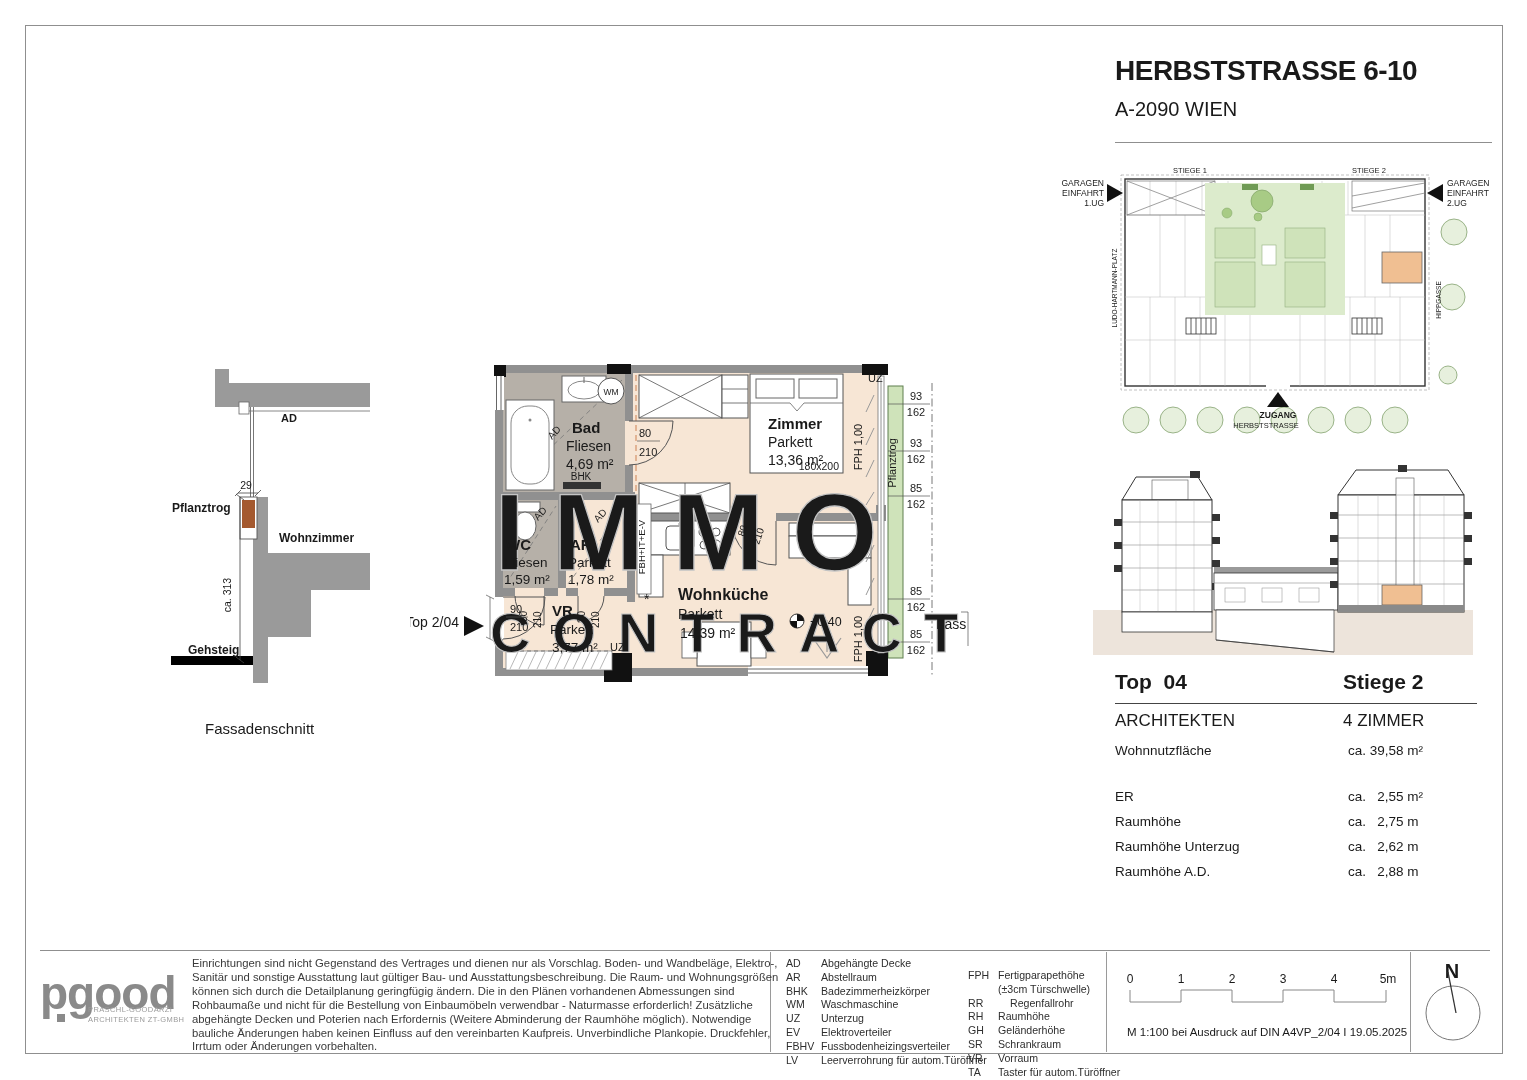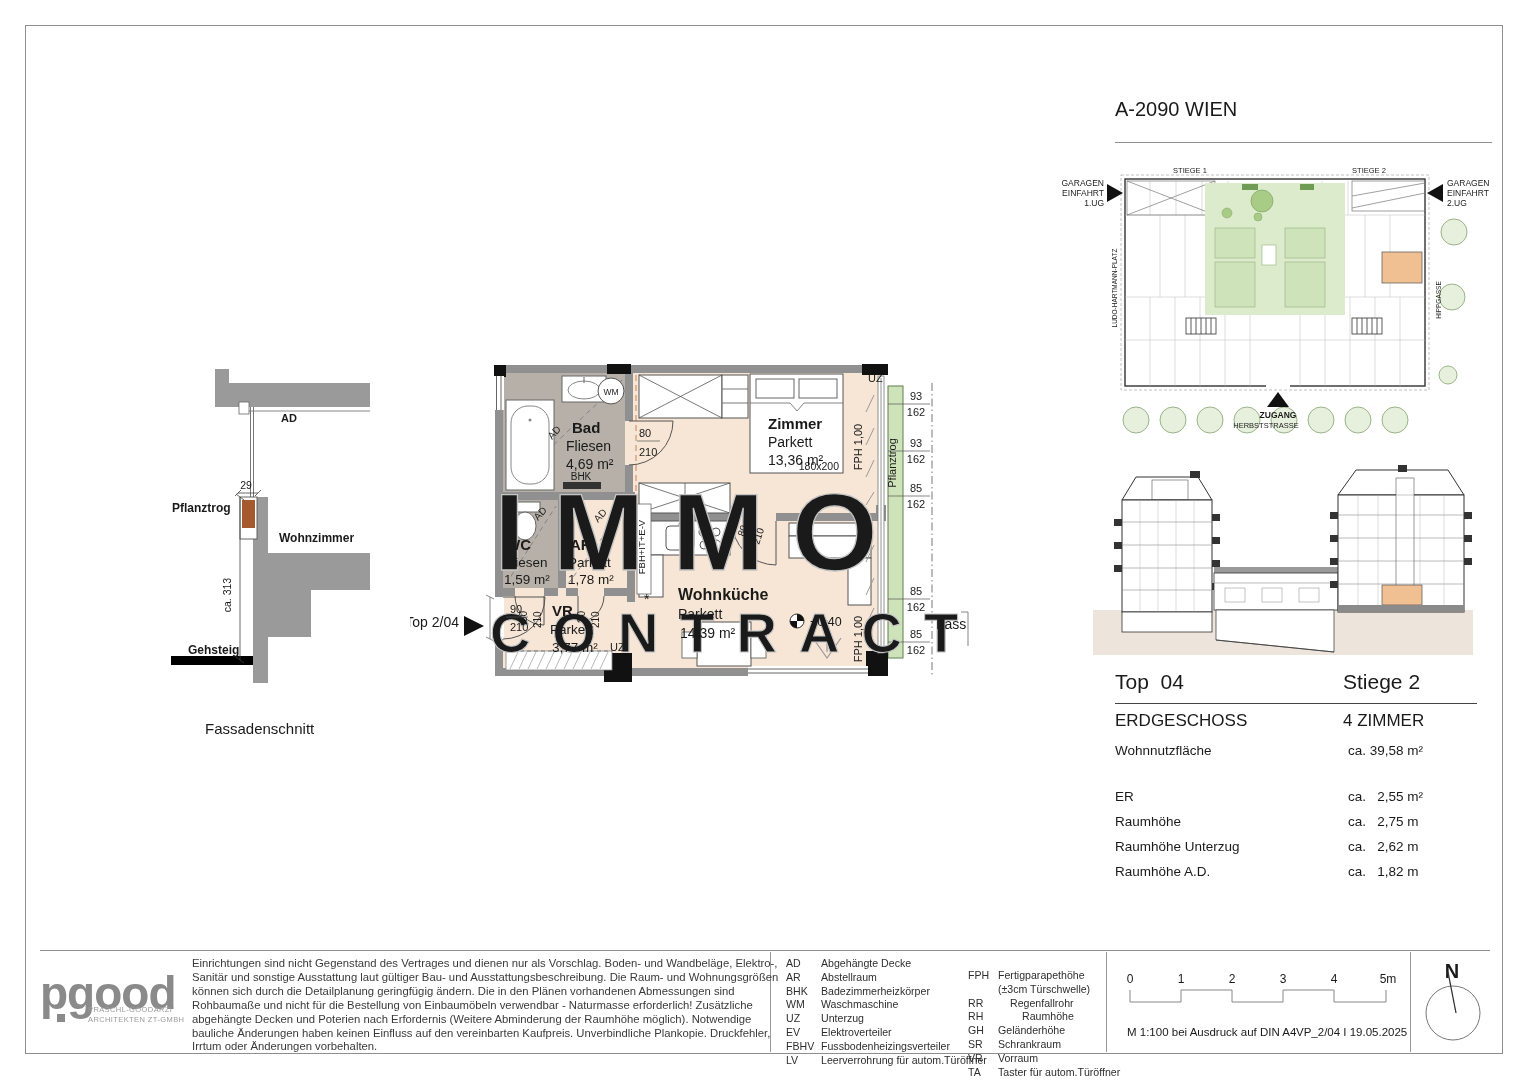--- a/index.html
+++ b/index.html
@@ -9,39 +9,40 @@
   .frame{left:25px;top:25px;width:1476px;height:1027px;border:1px solid #8f8f8f;}
   .hline{background:#8f8f8f;height:1px;}
   .vline{background:#9a9a9a;width:1px;}
   .pre{white-space:pre;}
   
   .title{left:1115px;top:55px;font-size:28px;font-weight:bold;letter-spacing:-0.5px;}
   .subtitle{left:1115px;top:98px;font-size:20px;}
   
   .info-lbl{font-size:13.5px;}
   .info-val{font-size:13.5px;white-space:pre;}
-  .info-h1{font-size:21px;font-weight:normal;}
+  .info-h1{font-size:21px;font-weight:bold;}
   .info-h2{font-size:17px;}
   
   .disclaimer{left:177px;top:957px;width:592px;font-size:11.3px;line-height:13.9px;color:#3a3a3a;margin-left:15px;}
   .logo-name{left:40px;top:970px;font-size:46px;font-weight:bold;color:#8a8a8a;letter-spacing:-1px;line-height:1;}
   .logo-dot{left:57px;top:1014px;width:8px;height:8px;background:#8a8a8a;}
   .logo-sub{font-size:7.5px;color:#9b9b9b;letter-spacing:0.4px;}
   .legend{font-size:10.6px;color:#2e2e2e;}
   .lg-row{line-height:13.8px;white-space:nowrap;}
   .lg-abbr{display:inline-block;width:35px;}
   svg text{font-family:"Liberation Sans",sans-serif;fill:#1a1a1a;}
   svg .tb{font-weight:bold;}
 </style>
 </head>
 <body>
 
 <div class="page">
   <div class="abs frame"></div>
 
+  <div class="abs title">HERBSTSTRASSE 6-10</div>
   <div class="abs subtitle">A-2090 WIEN</div>
   <div class="abs hline" style="left:1115px;top:142px;width:377px;"></div>
 
   <svg class="abs" style="left:1060px;top:155px;" width="465" height="290" viewBox="1060 155 465 290">
     <rect x="1121" y="175" width="308" height="215" fill="none" stroke="#999" stroke-width="0.6" stroke-dasharray="3,2"></rect>
     <rect x="1125" y="179" width="300" height="207" fill="#ffffff" stroke="#333" stroke-width="1.4"></rect>
     <g stroke="#bbb" stroke-width="0.5">
       <line x1="1125" y1="215" x2="1425" y2="215"></line>
         <line x1="1125" y1="297" x2="1425" y2="297"></line>
       <line x1="1125" y1="340" x2="1425" y2="340"></line>
@@ -216,32 +217,32 @@
           <rect x="1464" y="535" width="8" height="7"></rect>
           <rect x="1464" y="558" width="8" height="7"></rect>
       </g>
     </g>
   </svg>
 
   <div class="abs" style="left:1115px;top:665px;width:362px;height:230px;">
     <div class="abs info-h1 pre" style="left:0;top:5px;">Top  04</div>
     <div class="abs info-h1" style="left:228px;top:5px;">Stiege 2</div>
     <div class="abs" style="left:0;top:38px;width:362px;height:0;border-top:1.5px solid #444;"></div>
-    <div class="abs info-h2" style="left:0;top:46px;">ERDGESCHOSS</div>
+    <div class="abs info-h2" style="left:0;top:46px;">ARCHITEKTEN</div>
     <div class="abs info-h2" style="left:228px;top:46px;">4 ZIMMER</div>
     <div class="abs info-lbl" style="left:0;top:78px;">Wohnnutzfläche</div>
     <div class="abs info-val" style="left:233px;top:78px;">ca. 39,58 m²</div>
     <div class="abs info-lbl" style="left:0;top:124px;">ER</div>
     <div class="abs info-val" style="left:233px;top:124px;">ca.   2,55 m²</div>
     <div class="abs info-lbl" style="left:0;top:149px;">Raumhöhe</div>
     <div class="abs info-val" style="left:233px;top:149px;">ca.   2,75 m</div>
     <div class="abs info-lbl" style="left:0;top:174px;">Raumhöhe Unterzug</div>
     <div class="abs info-val" style="left:233px;top:174px;">ca.   2,62 m</div>
     <div class="abs info-lbl" style="left:0;top:199px;">Raumhöhe A.D.</div>
-    <div class="abs info-val" style="left:233px;top:199px;">ca.   1,82 m</div>
+    <div class="abs info-val" style="left:233px;top:199px;">ca.   2,88 m</div>
   </div>
 
   <svg class="abs" style="left:150px;top:355px;" width="270" height="385" viewBox="150 355 270 385">
     <g fill="#9a9a9a">
       <rect x="215" y="369" width="14" height="38"></rect>
       <rect x="229" y="383" width="141" height="24"></rect>
       <rect x="253" y="497" width="15" height="186"></rect>
       <rect x="268" y="553" width="102" height="37"></rect>
       <rect x="268" y="590" width="43" height="47"></rect>
     </g>
@@ -565,21 +566,21 @@
     <div class="lg-row"><span class="lg-abbr">WM</span><span>Waschmaschine</span></div>
     <div class="lg-row"><span class="lg-abbr">UZ</span><span>Unterzug</span></div>
     <div class="lg-row"><span class="lg-abbr">EV</span><span>Elektroverteiler</span></div>
     <div class="lg-row"><span class="lg-abbr">FBHV</span><span>Fussbodenheizingsverteiler</span></div>
     <div class="lg-row"><span class="lg-abbr">LV</span><span>Leerverrohrung für autom.Türöffner</span></div>
   </div>
   <div class="abs legend" style="left:968px;top:957px;width:135px;margin-top:12px;">
     <div class="lg-row"><span class="lg-abbr" style="width:30px">FPH</span><span>Fertigparapethöhe</span></div>
     <div class="lg-row"><span class="lg-abbr" style="width:30px"></span><span>(±3cm Türschwelle)</span></div>
     <div class="lg-row"><span class="lg-abbr" style="width:42px">RR</span><span>Regenfallrohr</span></div>
-    <div class="lg-row"><span class="lg-abbr" style="width:54px">RH</span><span>Raumhöhe</span></div>
+    <div class="lg-row"><span class="lg-abbr" style="width:30px">RH</span><span>Raumhöhe</span></div>
     <div class="lg-row"><span class="lg-abbr" style="width:30px">GH</span><span>Geländerhöhe</span></div>
     <div class="lg-row"><span class="lg-abbr" style="width:30px">SR</span><span>Schrankraum</span></div>
     <div class="lg-row"><span class="lg-abbr" style="width:30px">VR</span><span>Vorraum</span></div>
     <div class="lg-row"><span class="lg-abbr" style="width:30px">TA</span><span>Taster für autom.Türöffner</span></div>
   </div>
 
   <svg class="abs" style="left:1110px;top:955px;" width="300" height="95" viewBox="1110 955 300 95">
     <path d="M 1130 990 L 1130 1002 L 1181 1002 L 1181 990 L 1232 990 L 1232 1002 L 1283 1002 L 1283 990 L 1334 990 L 1334 1002 L 1386 1002 L 1386 990" fill="none" stroke="#888" stroke-width="1"></path>
     <g font-size="12" text-anchor="middle">
       <text x="1130" y="983">0</text>

